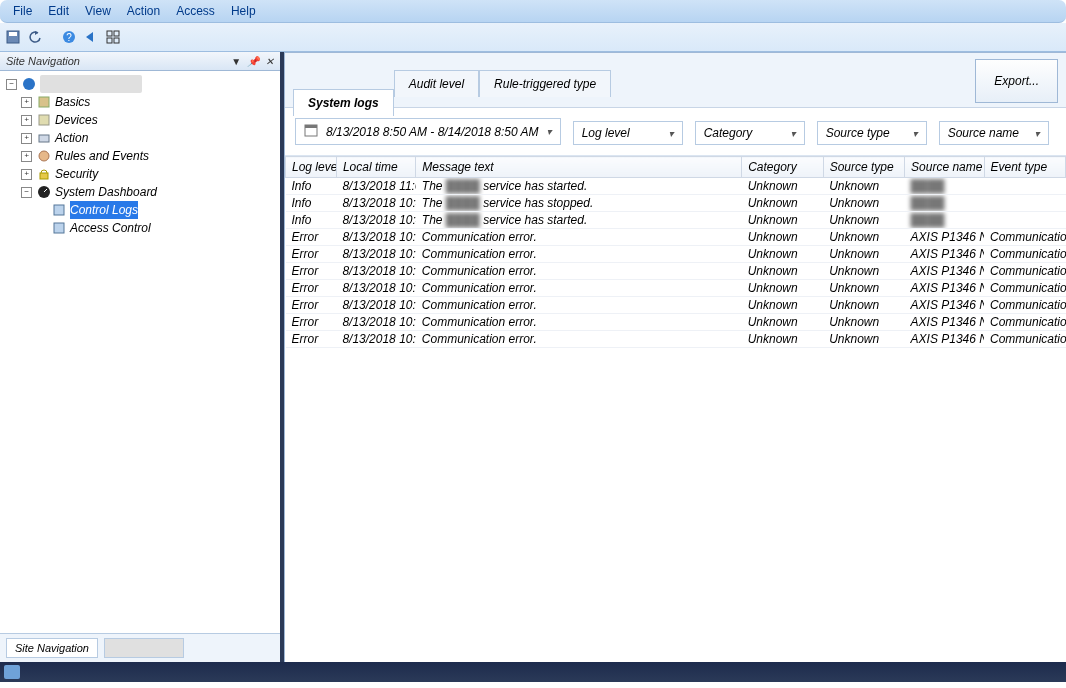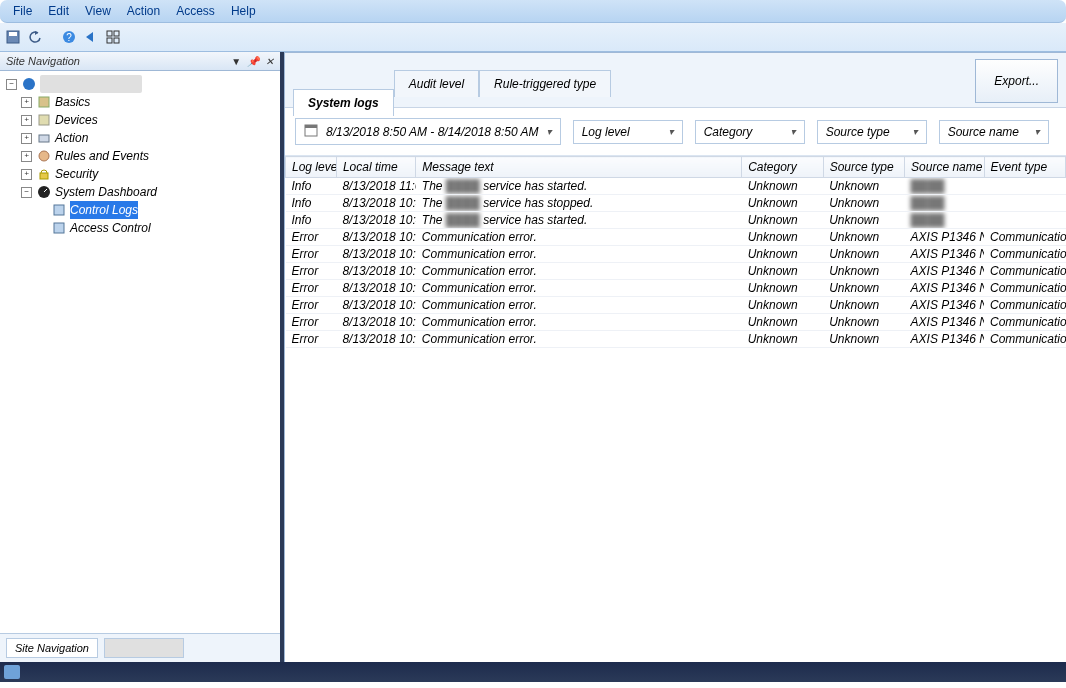--- a/index.html
+++ b/index.html
@@ -176,21 +176,21 @@
 .export-btn {
   margin-left: auto;
   padding: 14px 18px;
   border: 1px solid #9fb8d6;
   background: linear-gradient(#fefefe, #e7eff8);
   font-size: 12px;
   margin-bottom: 4px;
 }
 .filter-row {
   display: flex;
-  align-items: center;
+  align-items: flex-end;
   gap: 12px;
   padding: 10px 10px;
   background: #fff;
   border-bottom: 1px solid #dbe5f1;
 }
 .daterange {
   display: flex;
   align-items: center;
   gap: 8px;
   border: 1px solid #b7cbe2;

